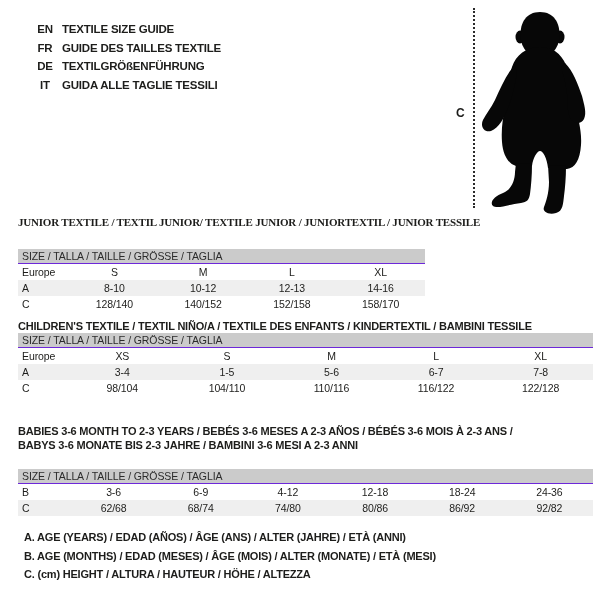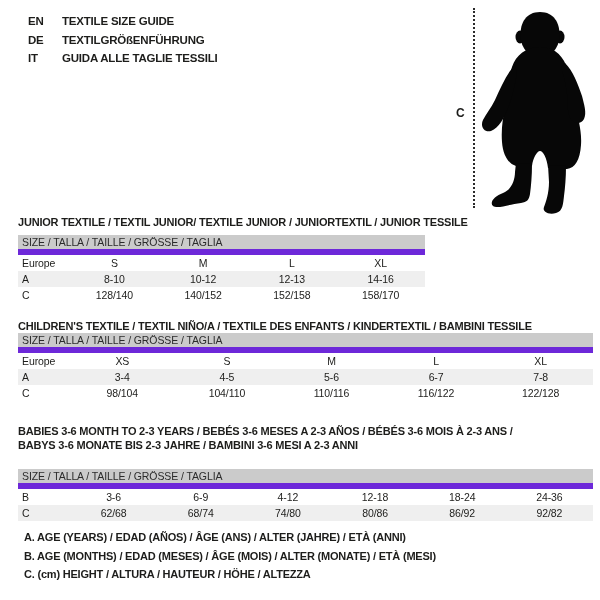--- a/index.html
+++ b/index.html
@@ -1,52 +1,56 @@
 <!DOCTYPE html>
 <html><head>
 <meta charset="utf-8">
 <style>
   html,body{margin:0;padding:0;background:#fff;}
   .canvas{
     position:relative;width:600px;height:600px;background:#ffffff;overflow:hidden;
     font-family:"Liberation Sans","DejaVu Sans",sans-serif;color:#1d1d1b;
   }
   
-  .lang-block{position:absolute;left:28px;top:12px;}
+  .lang-block{position:absolute;left:28px;top:20px;text-align:center;}
   .lang-row{display:flex;height:18.5px;align-items:center;font-weight:bold;font-size:11.5px;letter-spacing:-0.2px;}
   .lang-code{width:34px;flex:0 0 34px;}
   
   .height-line{position:absolute;left:473px;top:8px;height:200px;width:0;border-left:2px dotted #2a2a2a;}
   .height-label{position:absolute;left:456px;top:106px;font-weight:bold;font-size:12px;}
   .figure-wrap{position:absolute;left:470px;top:4px;width:130px;height:212px;}
   
   .tbl{position:absolute;}
   .tbl-title{font-weight:bold;font-size:11px;line-height:14px;letter-spacing:-0.2px;white-space:nowrap;}
-  .tbl-title.gap-s{margin-bottom:6px;}
+  .tbl-title.gap-s{margin-bottom:20px;font-family:Liberation Serif, serif;}
   .tbl-title.gap-m{margin-bottom:0;}
   .tbl-title.gap-l{margin-bottom:17px;}
   table{border-collapse:collapse;table-layout:fixed;width:100%;}
   th.size-bar{background:#cbcbcb;text-align:left;font-weight:normal;font-size:10.5px;color:#2b2b2b;
-    height:14px;padding:0 0 0 4px;border-bottom:6px solid #6d28d9;letter-spacing:-0.1px;}
+    height:14px;padding:0 0 0 4px;border-bottom:1px solid #6d28d9;letter-spacing:-0.1px;}
   td{height:16px;padding:0;text-align:center;font-size:10.5px;letter-spacing:-0.1px;}
   td.rowlabel{text-align:left;padding-left:4px;}
   tr.shaded td{background:#efefef;}
   
   .footnotes{position:absolute;left:24px;top:528px;}
   .footnote{font-weight:bold;font-size:11px;line-height:18.5px;letter-spacing:-0.2px;white-space:nowrap;}
 </style>
 </head>
 <body>
 
 <div class="canvas">
 
   <div class="lang-block">
     <div class="lang-row">
       <span class="lang-code">EN</span>
       <span>TEXTILE SIZE GUIDE</span>
+    </div>
+    <div class="lang-row">
+      <span class="lang-code">FR</span>
+      <span>GUIDE DES TAILLES TEXTILE</span>
     </div>
     <div class="lang-row">
       <span class="lang-code">DE</span>
       <span>TEXTILGRÖßENFÜHRUNG</span>
     </div>
     <div class="lang-row">
       <span class="lang-code">IT</span>
       <span>GUIDA ALLE TAGLIE TESSILI</span>
     </div>
   </div>
@@ -138,21 +142,21 @@
           <td class="rowlabel">Europe</td>
           <td>XS</td>
           <td>S</td>
           <td>M</td>
           <td>L</td>
           <td>XL</td>
         </tr>
         <tr class="shaded">
           <td class="rowlabel">A</td>
           <td>3-4</td>
-          <td>4-5</td>
+          <td>1-5</td>
           <td>5-6</td>
           <td>6-7</td>
           <td>7-8</td>
         </tr>
         <tr>
           <td class="rowlabel">C</td>
           <td>98/104</td>
           <td>104/110</td>
           <td>110/116</td>
           <td>116/122</td>

